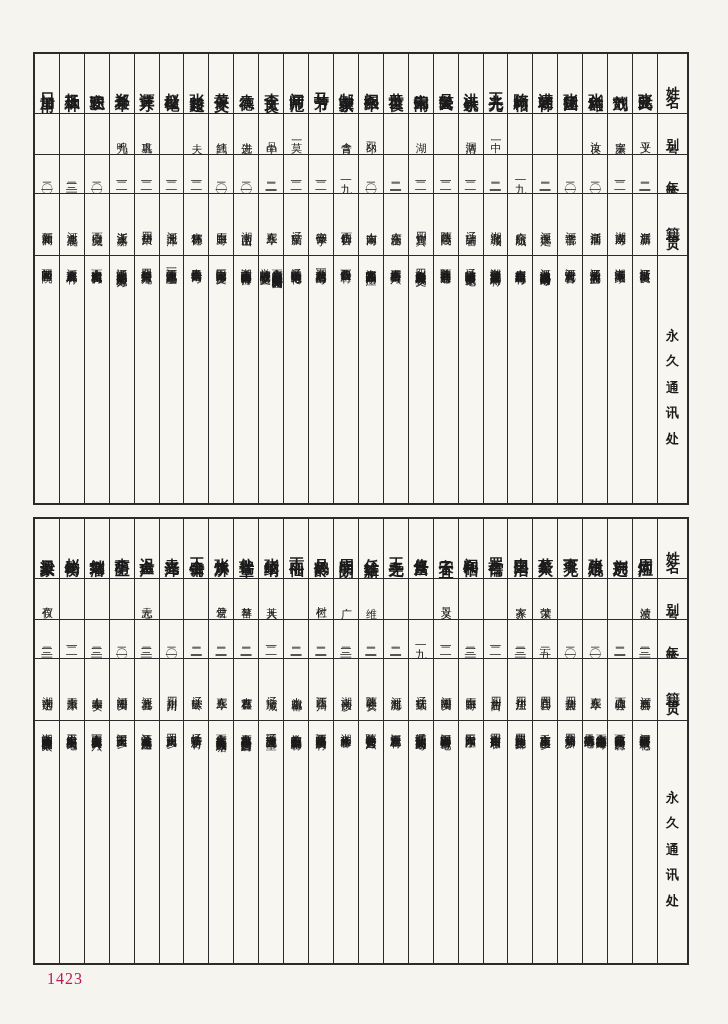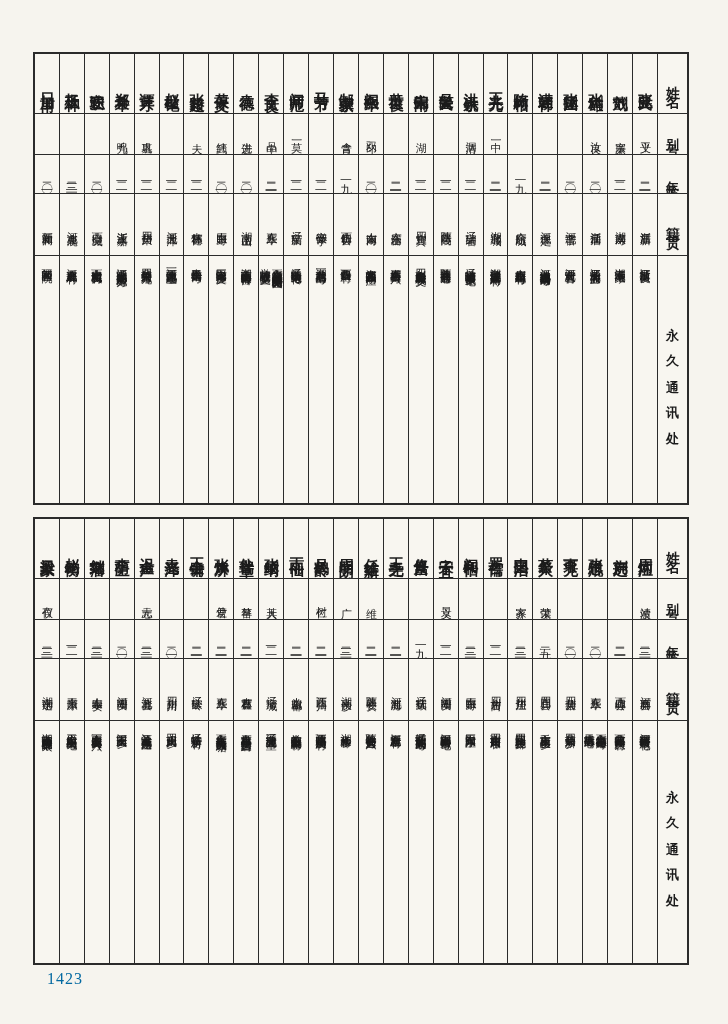--- a/index.html
+++ b/index.html
@@ -43,21 +43,21 @@
   .origin-cell span{font-size:11px;letter-spacing:1px;line-height:1;}
   .addr-cell span{font-size:11px;letter-spacing:0.5px;line-height:12px;}
   .hdr-label span{font-weight:bold;}
   .hdr-name span,.hdr-origin span{font-size:14px;letter-spacing:9px;line-height:1;}
   .hdr-alias span{font-size:13px;letter-spacing:6px;line-height:1;}
   .hdr-age span{font-size:13px;letter-spacing:3px;line-height:1;}
   .hdr-addr span{font-size:13px;letter-spacing:26px;line-height:1;}
   .hdr-addr{align-items:center;}
   #page-number{
     position:absolute;left:47px;top:970px;
-    font-size:16px;letter-spacing:1px;color:#0369a1;
+    font-size:16px;letter-spacing:1px;color:#be185d;
   }
 </style>
 </head>
 <body>
 
 <div class="table" id="table-top">
   <div class="col header-col">
     <div class="cell h-name hdr-label hdr-name">
         <span>姓名</span>
       </div>

